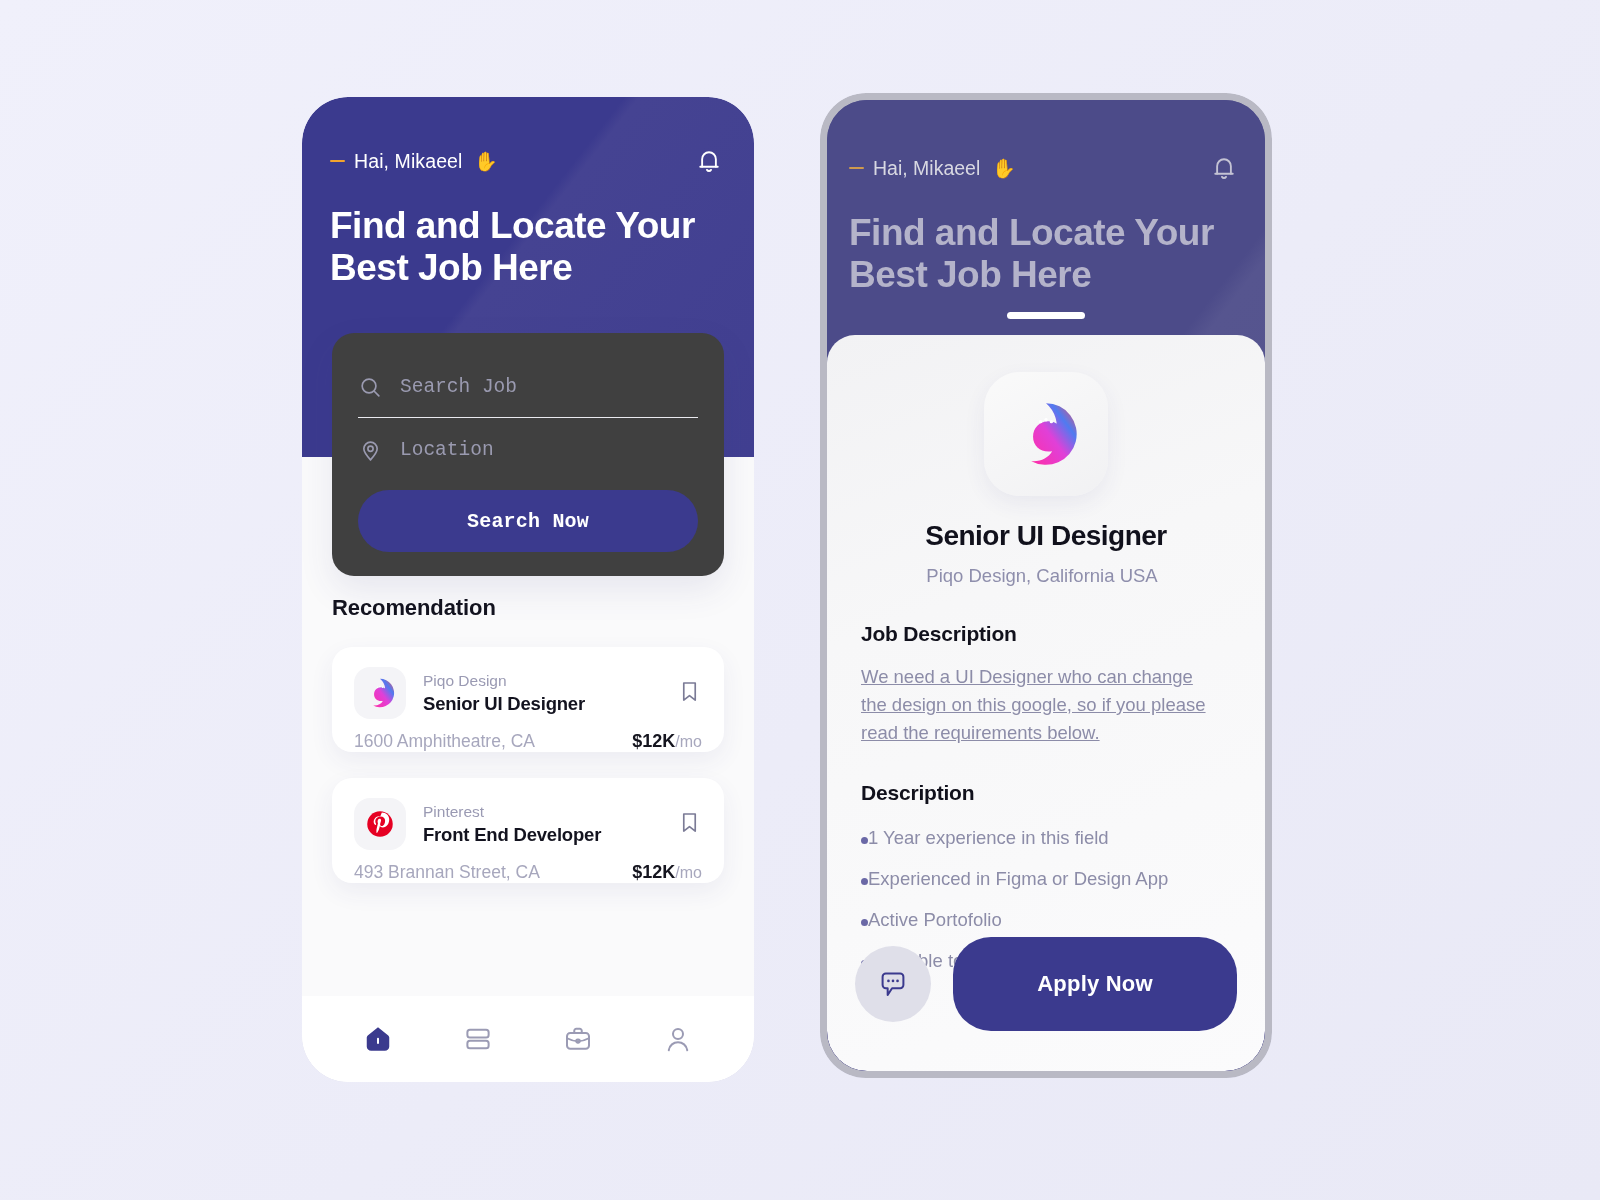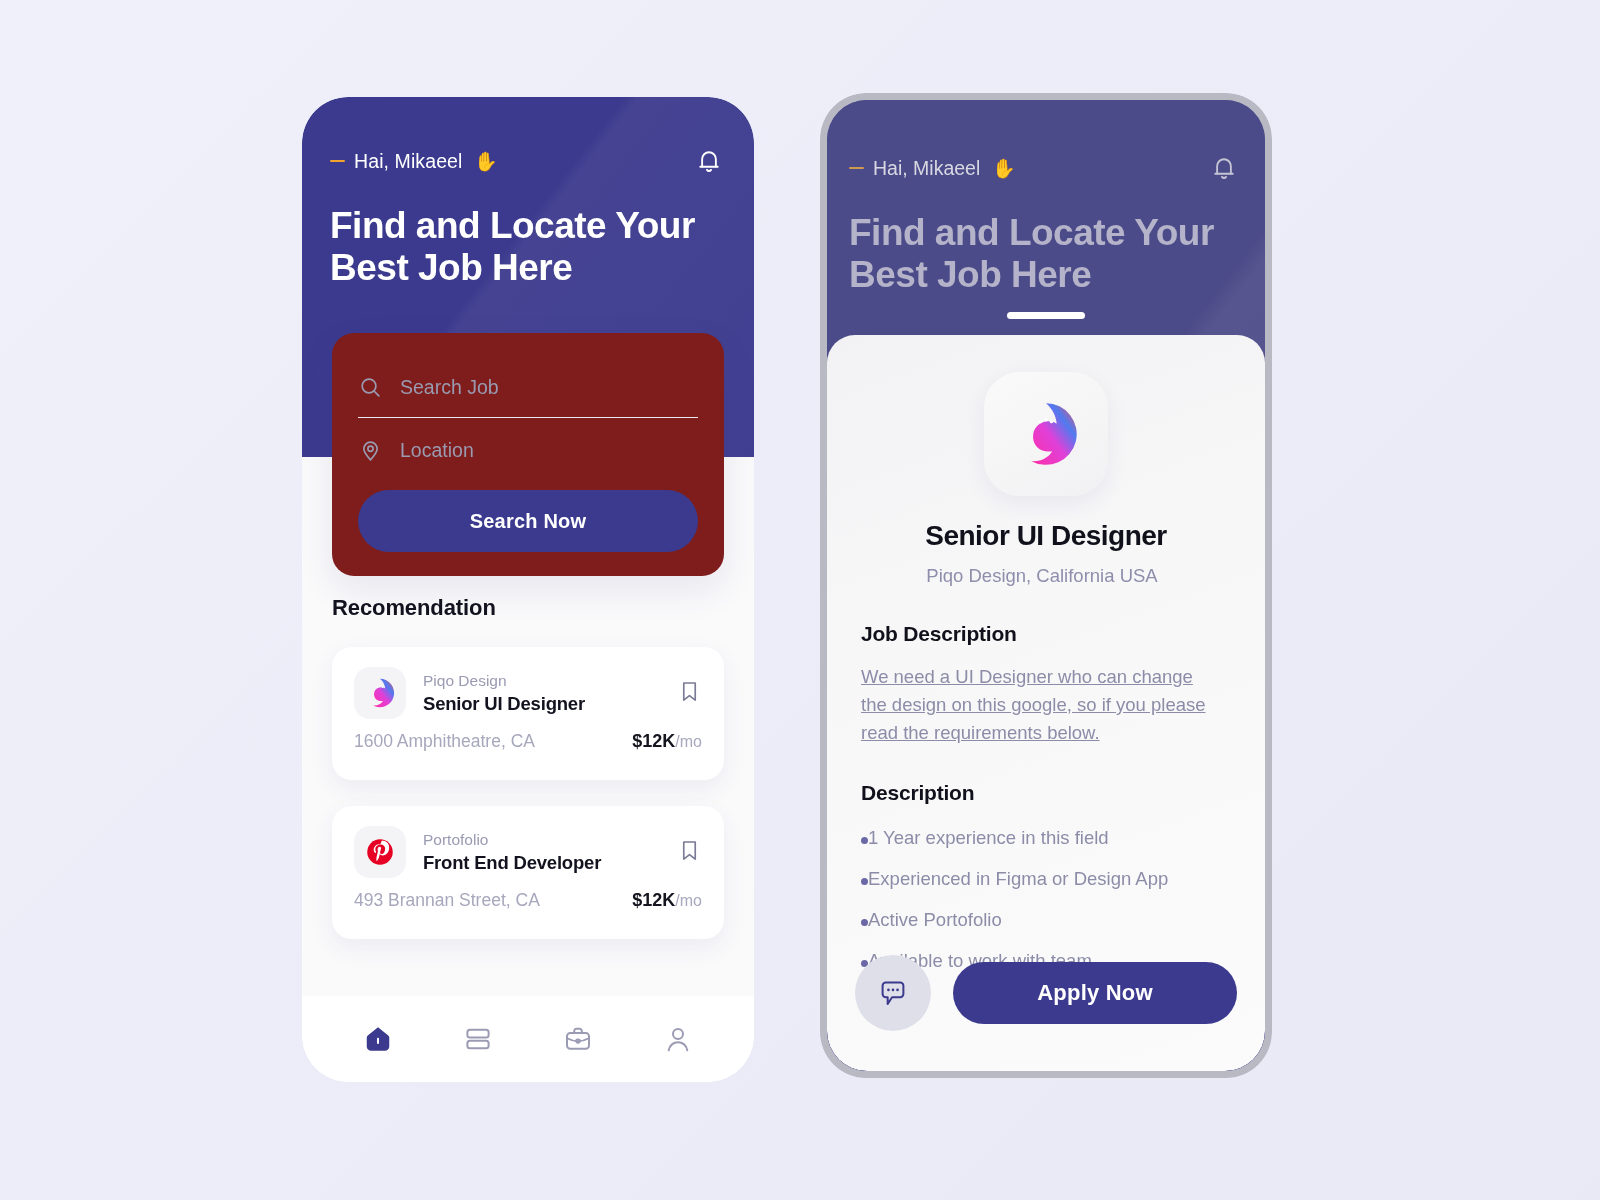--- a/index.html
+++ b/index.html
@@ -47,42 +47,43 @@
   .greet-wave { font-size: 19px; margin-left: 3px; }
   .bell { width: 30px; height: 32px; }
   .hero {
     position: absolute; top: 108px; left: 28px; right: 36px;
     color: #fff; font-size: 37px; font-weight: bold;
     line-height: 1.14; letter-spacing: -.5px;
   }
 
   .search-card {
     position: absolute; top: 236px; left: 30px; right: 30px;
-    background: #7f1d1d; border-radius: 22px;
+    background: #404040; border-radius: 22px;
     padding: 28px 26px 24px 26px;
     box-shadow: 0 14px 34px rgba(60,58,130,.10);
+    font-family: Liberation Mono, monospace;
   }
   .field { display: flex; align-items: center; gap: 17px; height: 52px; }
   .field-divider { height: 1px; background: #eaeaef; margin: 4px 0 6px 0; }
   .field-text { color: #9a9ab0; font-size: 19.5px; }
   .search-btn {
     margin-top: 14px; height: 62px; width: 100%;
     background: #3b3a8e; border: none; border-radius: 31px;
     color: #fff; font-size: 20px; font-weight: bold;
     font-family: inherit; cursor: pointer; letter-spacing: .2px;
   }
 
   .section-title {
     position: absolute; top: 498px; left: 30px;
     font-size: 22px; font-weight: bold; color: #13131f; letter-spacing: -.1px;
   }
 
   .joblist { position: absolute; top: 550px; left: 30px; right: 30px; }
   .job-card {
-    background: #fff; border-radius: 20px; padding: 20px 22px 28px 22px;
+    background: #fff; border-radius: 20px; padding: 20px 22px 0 22px;
     margin-bottom: 26px;
     box-shadow: 0 9px 24px rgba(60,58,130,.07);
   }
   .job-top { display: flex; align-items: center; gap: 17px; }
   .logo-tile {
     width: 52px; height: 52px; border-radius: 16px; background: #f4f4f7;
     display: flex; align-items: center; justify-content: center; flex: none;
   }
   .job-meta { flex: 1; min-width: 0; }
   .job-company { font-size: 15.5px; color: #9a9ab3; margin-bottom: 3px; }
@@ -177,21 +178,21 @@
   .sheet-actions {
     position: absolute; left: 28px; right: 28px; bottom: 40px;
     display: flex; align-items: center; gap: 22px;
   }
   .chat-btn {
     width: 76px; height: 76px; border-radius: 50%;
     background: #dfdfe9; border: none; cursor: pointer;
     display: flex; align-items: center; justify-content: center; flex: none;
   }
   .apply-btn {
-    flex: 1; height: 62px; border-radius: 38px; border: none;
+    flex: 1; height: 94px; border-radius: 38px; border: none;
     background: #3b3a8e; color: #fff; font-size: 22px; font-weight: bold;
     font-family: inherit; cursor: pointer; letter-spacing: .2px;
   }
 </style>
 </head>
 <body>
 
 <div class="stage">
 
   <div class="phone" id="phone-one">
@@ -275,21 +276,21 @@
 
         <div class="job-card">
           <div class="job-top">
             <span class="logo-tile">
               <svg width="34" height="34" viewBox="0 0 48 48">
                 <circle cx="24" cy="24" r="18" fill="#e60023"></circle>
                 <path d="M24.6 12.6c-6.2 0-9.5 4.1-9.5 8.1 0 1.9.9 4.1 2.7 4.8.3.1.4 0 .5-.3l.3-1.1c.1-.3 0-.4-.2-.6-.7-.8-1-1.9-1-3 0-3.8 2.8-7.1 7.4-7.1 4 0 6.4 2.4 6.4 5.7 0 4.3-1.9 7.8-4.7 7.8-1.5 0-2.7-1.3-2.3-2.9.4-1.9 1.3-3.9 1.3-5.2 0-1.2-.7-2.2-2-2.2-1.6 0-2.9 1.7-2.9 3.9 0 1.4.5 2.4.5 2.4l-1.9 8.2c-.6 2.4-.1 5.3 0 5.6 0 .2.3.2.4.1.2-.2 2.3-2.8 3-5.4.2-.7 1.2-4.6 1.2-4.6.6 1.1 2.3 2.1 4.1 2.1 5.4 0 9.1-4.9 9.1-11.5 0-5-4.2-9.6-10.4-9.6z" fill="#fff"></path>
               </svg>
             </span>
             <div class="job-meta">
-              <div class="job-company">Portofolio</div>
+              <div class="job-company">Pinterest</div>
               <div class="job-role">Front End Developer</div>
             </div>
             <span>
               <svg width="25" height="27" viewBox="0 0 24 24" fill="none" stroke="#7b7b96" stroke-width="1.6" stroke-linejoin="round">
                 <path d="M6.5 3.8h11v16.4l-5.5-4.3-5.5 4.3z"></path>
               </svg>
             </span>
           </div>
           <div class="job-bottom">
             <span class="job-address">493 Brannan Street, CA</span>

